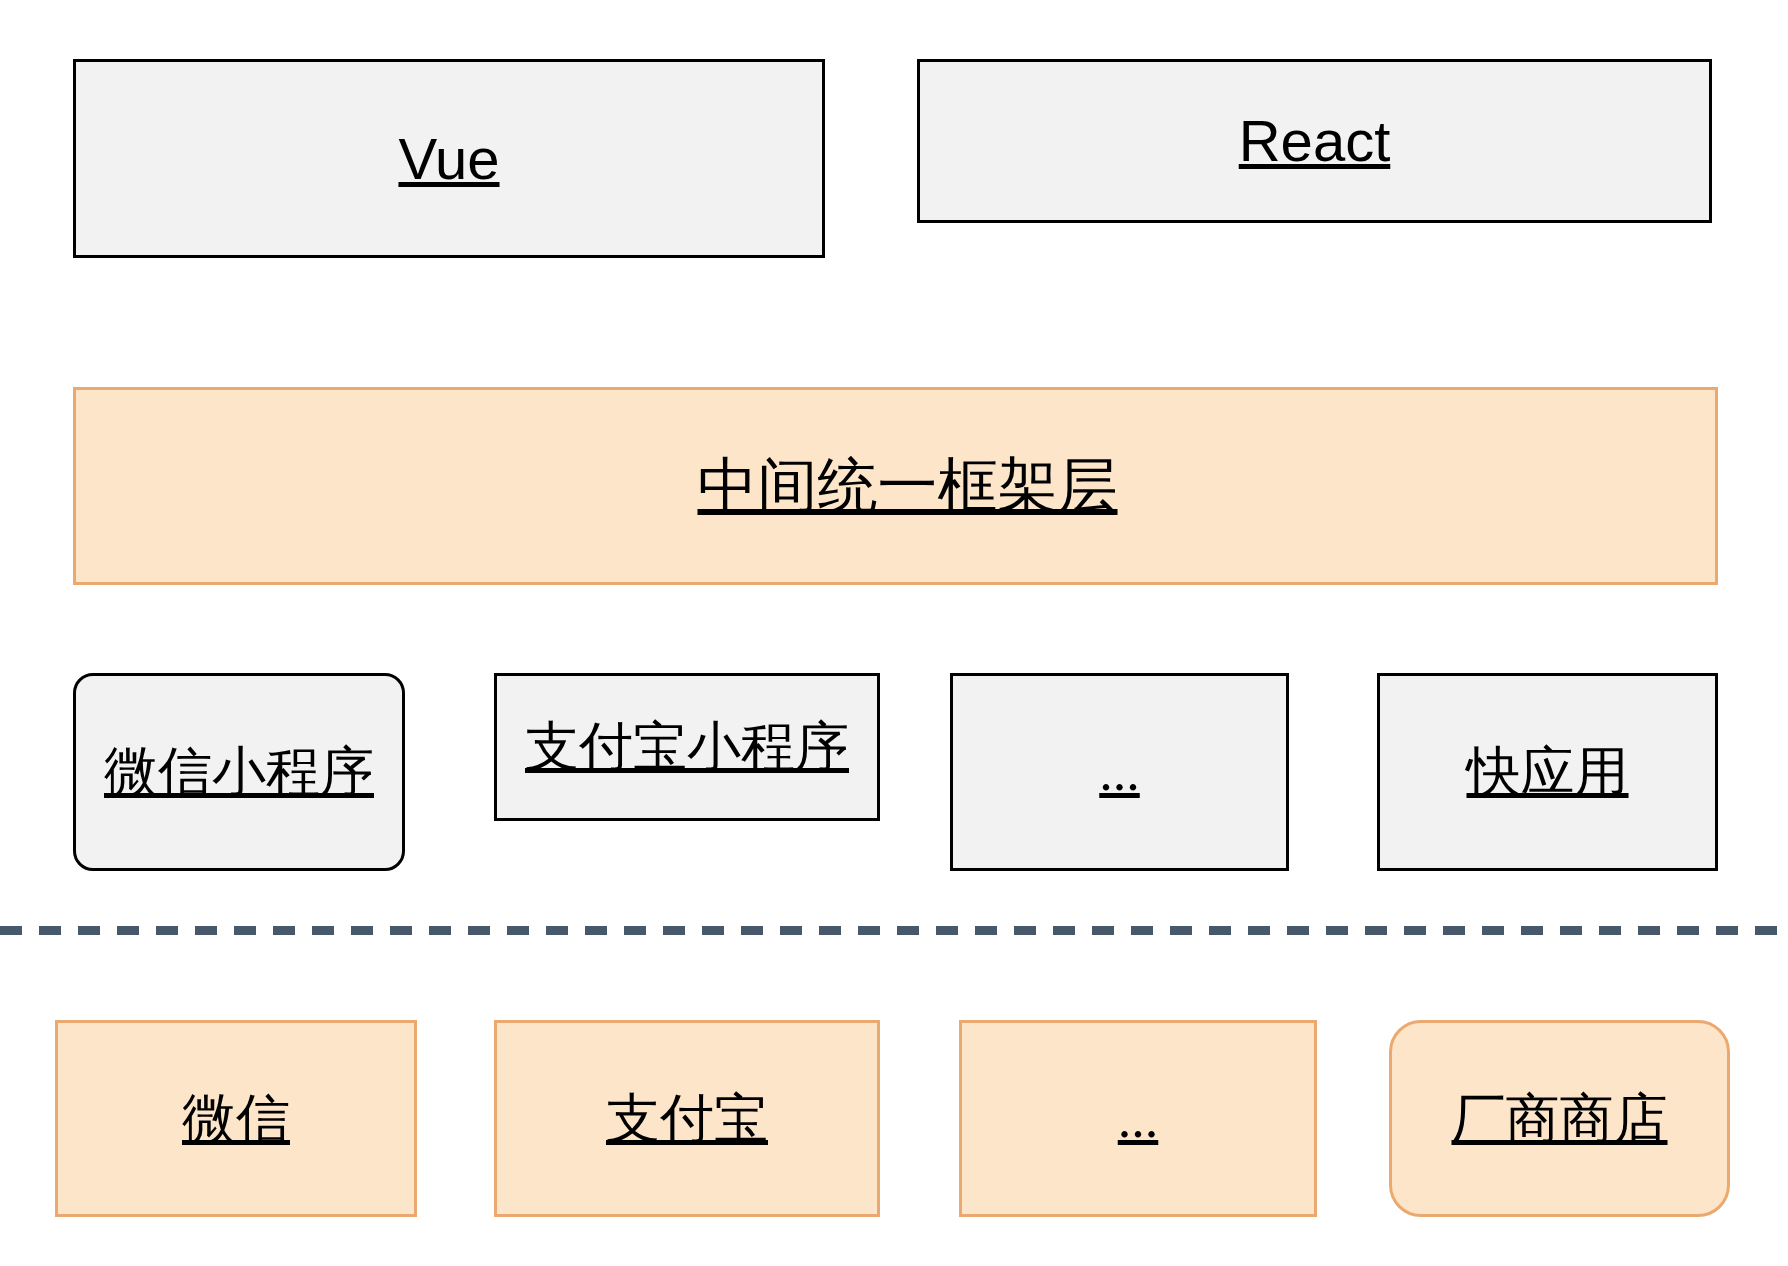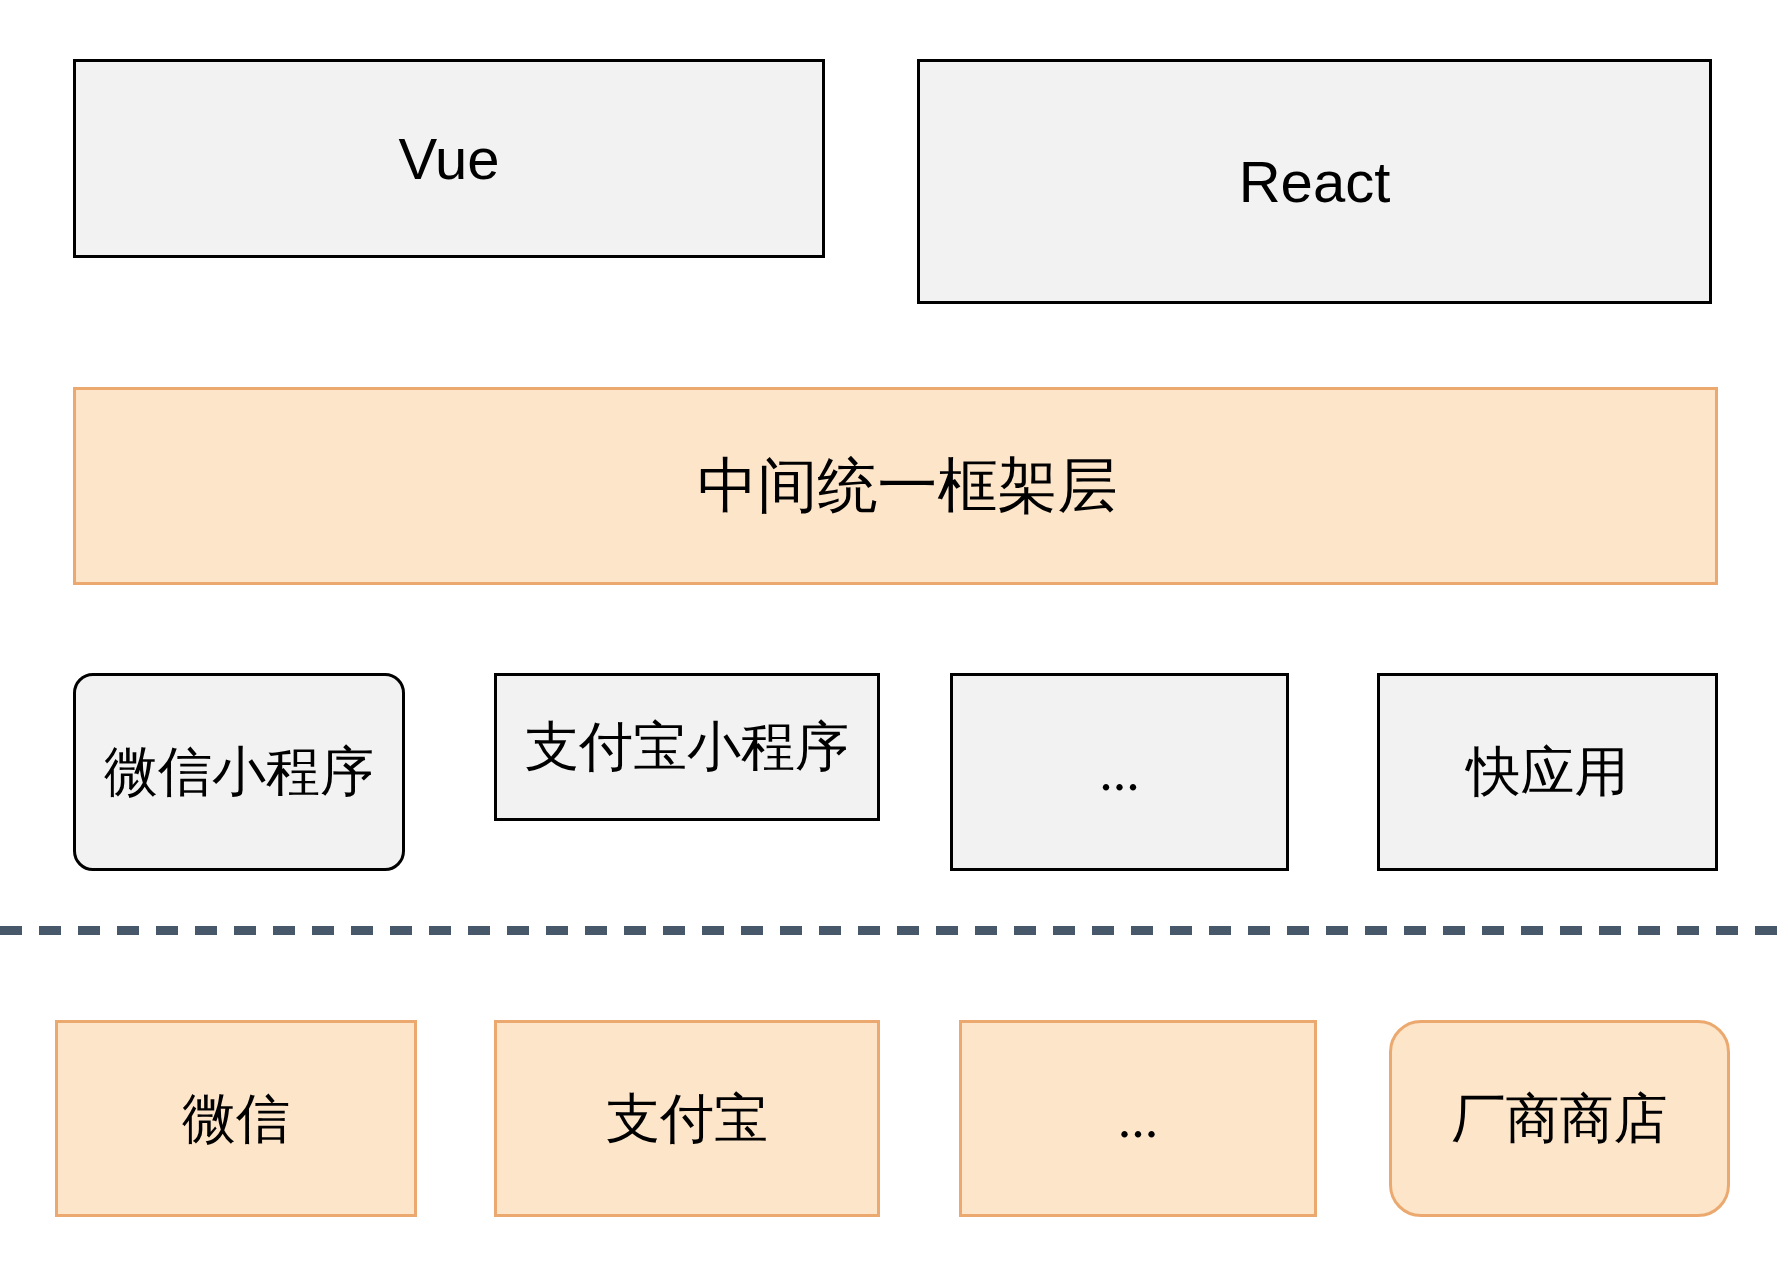--- a/index.html
+++ b/index.html
@@ -12,21 +12,21 @@
     --text:#000000;
   }
   html,body{margin:0;padding:0;background:var(--bg);}
   body{
     width:1788px;height:1266px;position:relative;overflow:hidden;
     font-family:"Liberation Sans","DejaVu Sans",sans-serif;color:var(--text);
   }
   .box{
     position:absolute;
     display:flex;align-items:center;justify-content:center;
-    box-sizing:border-box;text-align:center;
+    box-sizing:border-box;text-align:center;text-decoration:underline;
   }
   .gray{
     background:var(--gray-fill);
     border:3px solid var(--gray-border);
   }
   .orange{
     background:var(--orange-fill);
     border:3px solid var(--orange-border);
   }
   .latin{
@@ -36,21 +36,21 @@
   .cjk{
     font-family:"Liberation Serif","DejaVu Serif",serif;
     font-size:54px;line-height:1;
   }
   .cjk-big{
     font-family:"Liberation Serif","DejaVu Serif",serif;
     font-size:60px;line-height:1;padding-left:24px;
   }
   
   #box-vue   {left:73px;  top:59px;  width:752px; height:199px;}
-  #box-react {left:917px; top:59px;  width:795px; height:245px;}
+  #box-react {left:917px; top:59px;  width:795px; height:164px;}
   
   #box-middle{left:73px;  top:387px; width:1645px;height:198px;}
   
   #box-p1{left:73px;   top:673px; width:332px; height:198px;border-radius:20px;}
   #box-p2{left:494px;  top:673px; width:386px; height:148px;}
   #box-p3{left:950px;  top:673px; width:339px; height:198px;}
   #box-p4{left:1377px; top:673px; width:341px; height:198px;}
   
   #divider{
     position:absolute;left:0;top:926px;width:1788px;height:9px;

